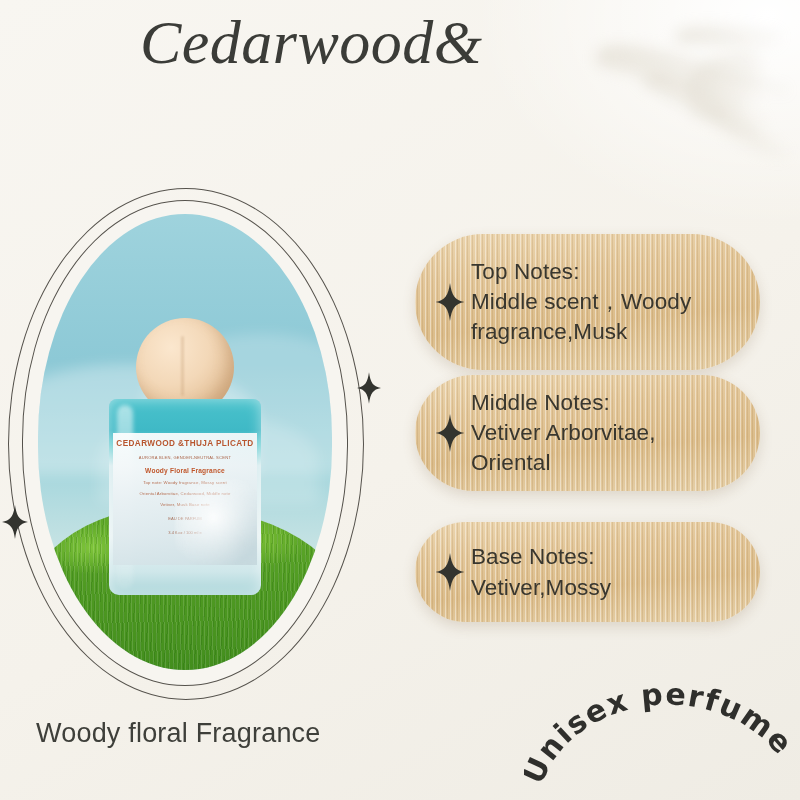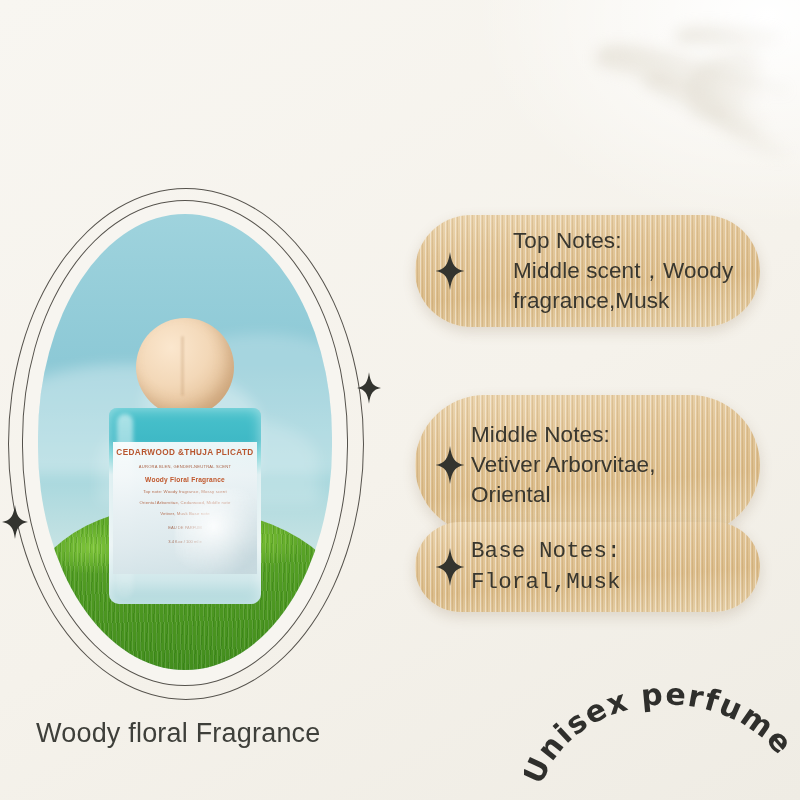--- a/index.html
+++ b/index.html
@@ -163,21 +163,21 @@
     top: 18%;
     width: 3px;
     height: 62%;
     background: rgba(190,150,105,0.30);
     border-radius: 3px;
     filter: blur(1px);
   }
   .glass {
     position: absolute;
     left: 0;
-    bottom: 4px;
+    bottom: 13px;
     width: 152px;
     height: 196px;
     border-radius: 8px 8px 10px 10px;
     background:
       linear-gradient(180deg, #49c2cc 0%, #3fb9c6 16%, #77d2d6 24%, #d8ecef 34%, #e9f3f4 70%, #cfe7ea 88%, #a9d5d9 100%);
     box-shadow: inset 0 0 14px rgba(255,255,255,0.5);
   }
   .glass::before {
     content: "";
     position: absolute;
@@ -293,23 +293,23 @@
     display: flex;
     justify-content: center;
   }
   .card .card-text {
     flex: 1 1 auto;
     color: #39372f;
     font-size: 22.5px;
     line-height: 1.34;
     letter-spacing: 0.1px;
   }
-  .card-top    { top: 215px; height: 112px; gap: 42px; }
-  .card-middle { top: 395px; height: 140px; }
-  .card-base   { top: 522px; height: 90px; font-family: Liberation Mono, monospace; }
+  .card-top    { top: 234px; height: 136px; }
+  .card-middle { top: 375px; height: 116px; }
+  .card-base   { top: 522px; height: 100px; }
 
   .card-base .card-text { line-height: 1.38; }
 
   
   .caption {
     position: absolute;
     left: 36px;
     top: 718px;
     font-size: 27px;
     color: #3e3f3a;
@@ -340,20 +340,21 @@
   <div class="foliage">
     <div class="stemline"></div>
     <div class="leaf l1"></div>
     <div class="leaf l2"></div>
     <div class="leaf l3"></div>
     <div class="leaf l4"></div>
     <div class="leaf l5"></div>
   </div>
 
   <div class="headline">
+    <span class="l1">Cedarwood&amp;</span>
   </div>
 
   <div class="oval-wrap">
     <div class="oval-outline"></div>
     <div class="oval-ring"></div>
     <div class="oval-photo">
       <div class="mountain m1"></div>
       <div class="mountain m2"></div>
       <div class="mountain m3"></div>
 
@@ -415,21 +416,21 @@
   </div>
 
   <div class="card card-base">
     <div class="star-wrap">
       <svg class="star" width="30" height="38" viewBox="0 0 26 34" aria-hidden="true">
         <path d="M13 0 C14.6 11.2 17.2 15.4 26 17 C17.2 18.6 14.6 22.8 13 34 C11.4 22.8 8.8 18.6 0 17 C8.8 15.4 11.4 11.2 13 0 Z" fill="#33342f"></path>
       </svg>
     </div>
     <div class="card-text">
       <div>Base Notes:</div>
-      <div>Floral,Musk</div>
+      <div>Vetiver,Mossy</div>
     </div>
   </div>
 
   <div class="caption">Woody floral Fragrance</div>
 
   <svg class="arc" viewBox="0 0 276 160">
     <defs>
       <path id="arcPath" d="M 16 152 A 130 108 0 0 1 262 128" fill="none"></path>
     </defs>
     <text>

